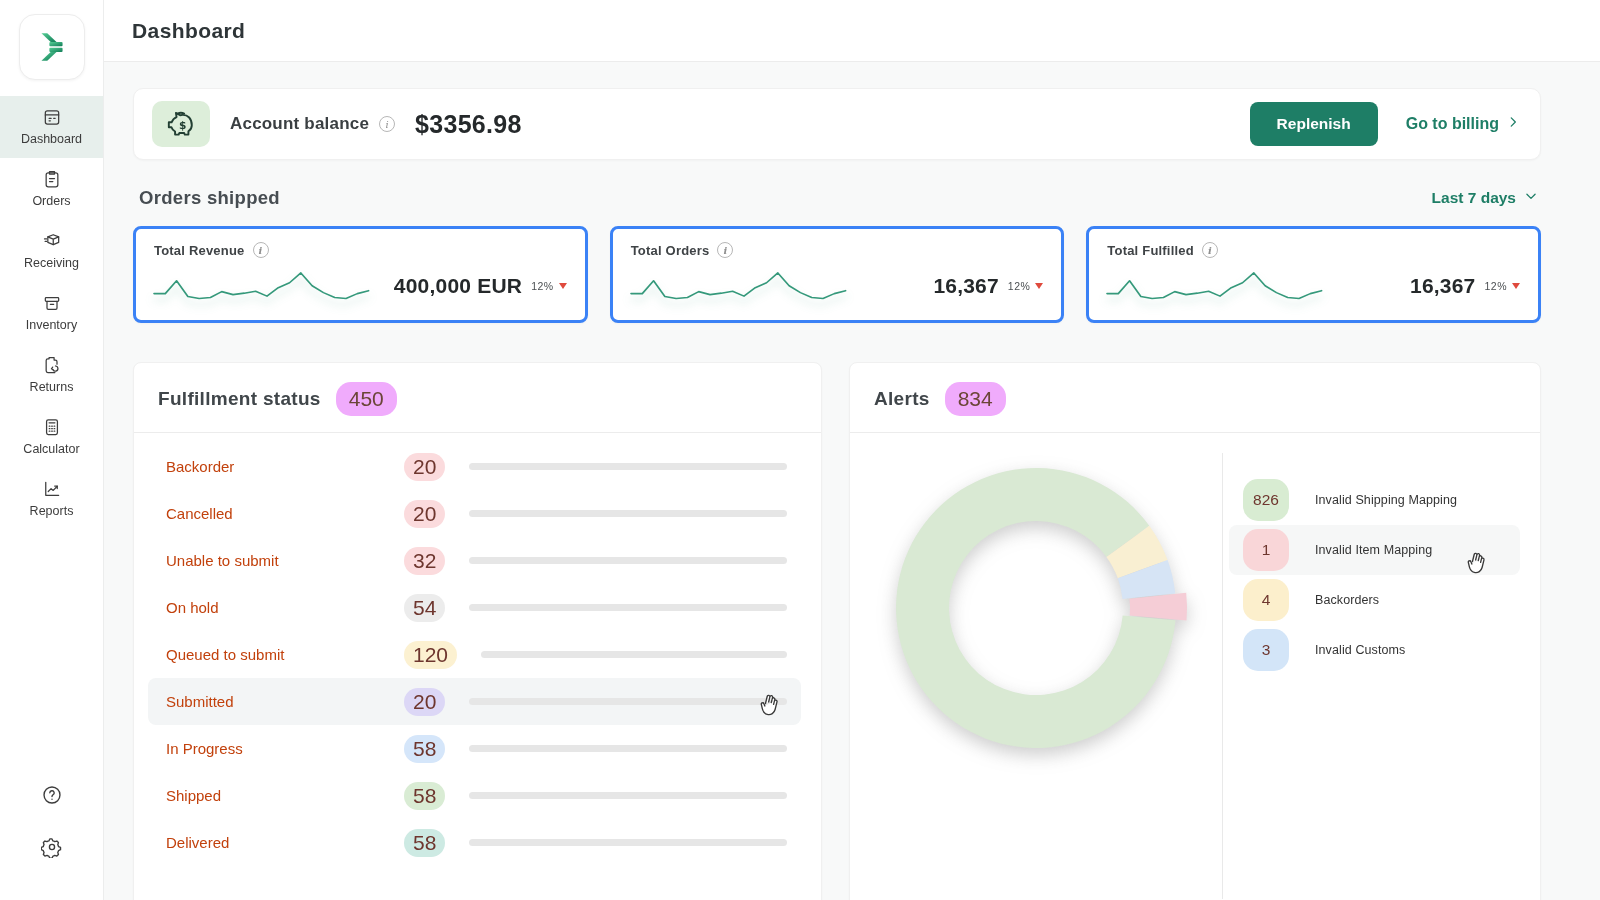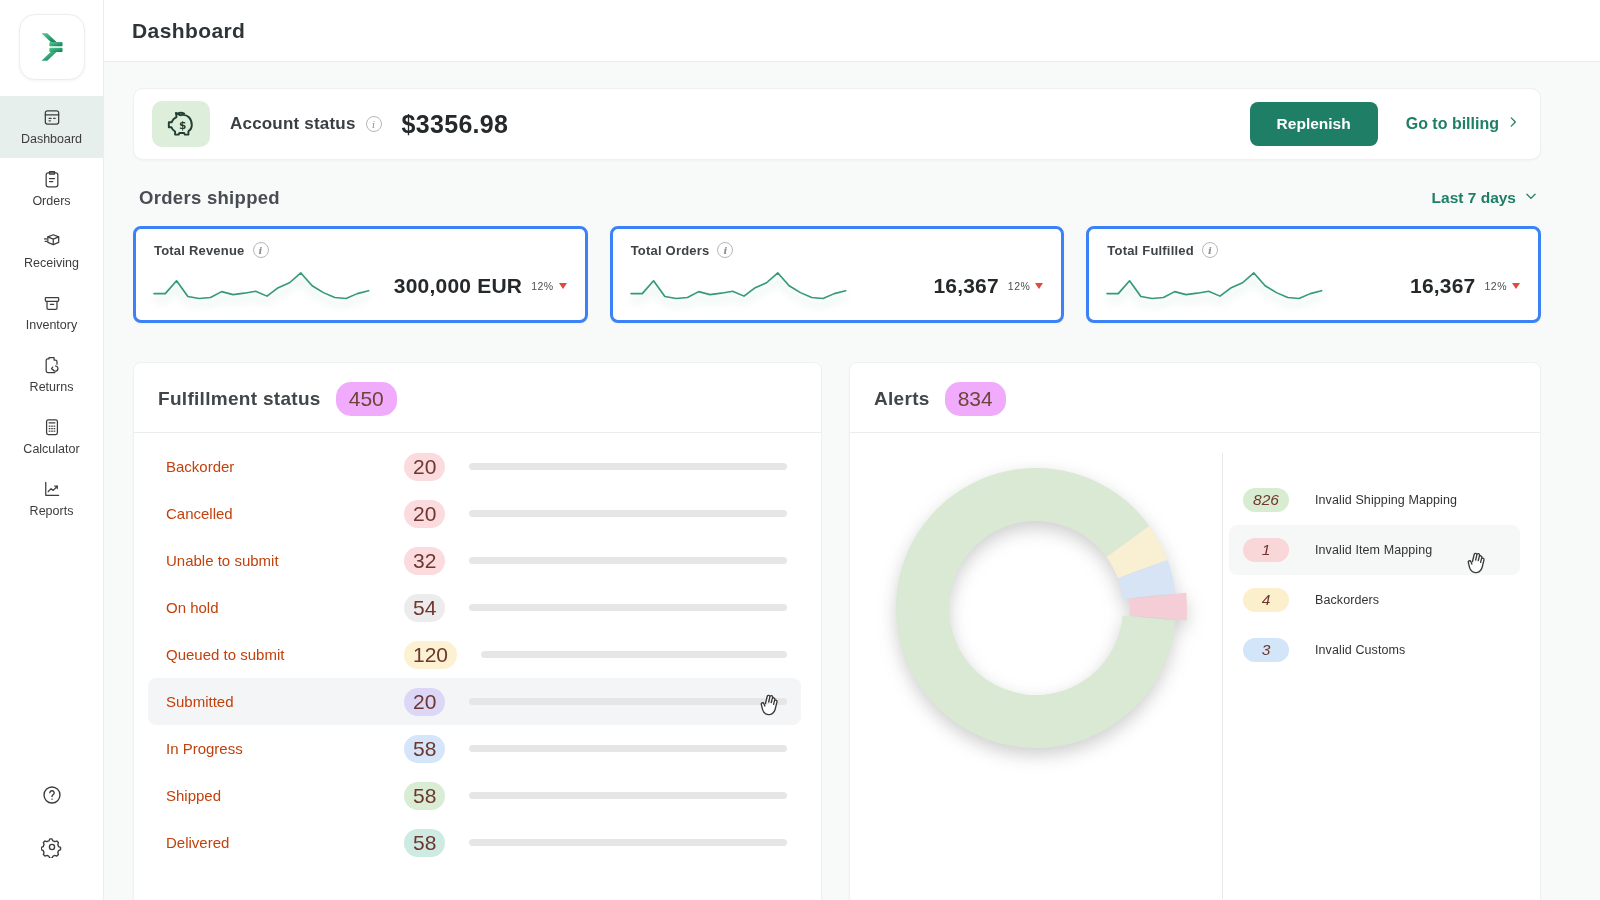--- a/index.html
+++ b/index.html
@@ -106,22 +106,22 @@
   .alerts-body { display:flex; height:calc(100% - 62px); }
   .donut-col { flex:0 0 372px; display:flex; justify-content:center; align-items:flex-start;
     padding-top:22px; }
   .donut-col svg { overflow:visible; }
   .donut-shadow { filter:drop-shadow(0 7px 9px rgba(80,80,80,.28)); }
   .v-divider { width:1px; background:#e9e9e9; margin:20px 0 30px; }
   .legend-col { flex:1; padding:42px 20px 0 6px; }
   .legend-row { display:flex; align-items:center; gap:26px; height:50px; padding:0 12px 0 14px;
     border-radius:8px; position:relative; cursor:default; }
   .legend-row.highlighted { background:#f6f7f7; }
-  .legend-badge { min-width:46px; height:24px; border-radius:15px; display:flex; align-items:center;
-    justify-content:center; font-size:15.5px; color:#6e362e; padding:0 10px;font-style:italic; }
+  .legend-badge { min-width:46px; height:42px; border-radius:15px; display:flex; align-items:center;
+    justify-content:center; font-size:15.5px; color:#6e362e; padding:0 10px; }
   .legend-label { font-size:12.5px; color:#333; letter-spacing:.1px; }
 </style>
 </head>
 <body>
 
 <aside class="sidebar">
   <div class="logo-box">
     <svg width="38" height="38" viewBox="0 0 36 36">
       <defs>
         <linearGradient id="lg" x1="0" y1="0" x2="1" y2="1">
@@ -238,21 +238,21 @@
   <div class="content">
 
     <div class="balance-card">
       <span class="piggy-box">
         <svg width="36" height="32" viewBox="0 0 34 30" fill="none" stroke="#223f33" stroke-width="1.8" stroke-linecap="round" stroke-linejoin="round">
           <path d="M27.2 16.2c0 2.4-1.2 4.4-3.2 5.7V25h-3.4l-.6-1.5h-4.6L14.8 25h-3.4v-2.9c-1.7-1-2.9-2.4-3.4-4.1H5.5v-4.6h2.6C9 11 10.6 9.3 12.8 8.4l-.6-3.9 3.9 2.2c.8-.2 1.7-.3 2.6-.3 4.7 0 8.5 3.3 8.5 9.8z"></path>
           <path d="M13.8 5.2c1.6-.8 4.6-.8 6.2 0"></path>
           <text x="18.6" y="19.6" font-size="10" font-weight="bold" text-anchor="middle" fill="#223f33" stroke="none" font-family="DejaVu Sans, sans-serif">$</text>
         </svg>
       </span>
-      <span class="balance-label">Account status</span>
+      <span class="balance-label">Account balance</span>
       <span class="info">i</span>
       <span class="balance-amount">$3356.98</span>
       <div class="balance-actions">
         <button class="btn-replenish">Replenish</button>
         <a class="billing-link">
           <span>Go to billing</span>
           <span class="chev">
             <svg viewBox="0 0 24 24">
                 <polyline points="9,5 16,12 9,19"></polyline>
               </svg>
@@ -277,21 +277,21 @@
   <div class="stat-card">
     <div class="stat-title-row">
       <span class="stat-title">Total Revenue</span>
       <span class="info">i</span>
     </div>
     <div class="stat-body">
       <svg class="sparkline" viewBox="0 0 230 58" preserveAspectRatio="none">
               <polyline points="0.0,37.5 12.1,37.5 24.2,23.2 36.3,40.8 48.4,43.0 60.5,41.9 72.6,35.3 84.7,38.6 96.8,37.0 108.9,34.8 121.1,40.3 133.2,30.9 145.3,25.4 157.4,14.4 169.5,28.7 181.6,36.4 193.7,41.9 205.8,43.0 217.9,37.5 230.0,34.2"></polyline>
             </svg>
       <span class="stat-right">
-        <span class="stat-value">300,000 EUR</span>
+        <span class="stat-value">400,000 EUR</span>
         <span class="stat-change">
           <span class="stat-change-pct">12%</span>
           <span class="tri-down"></span>
         </span>
       </span>
     </div>
   </div>
 
   <div class="stat-card">
     <div class="stat-title-row">

